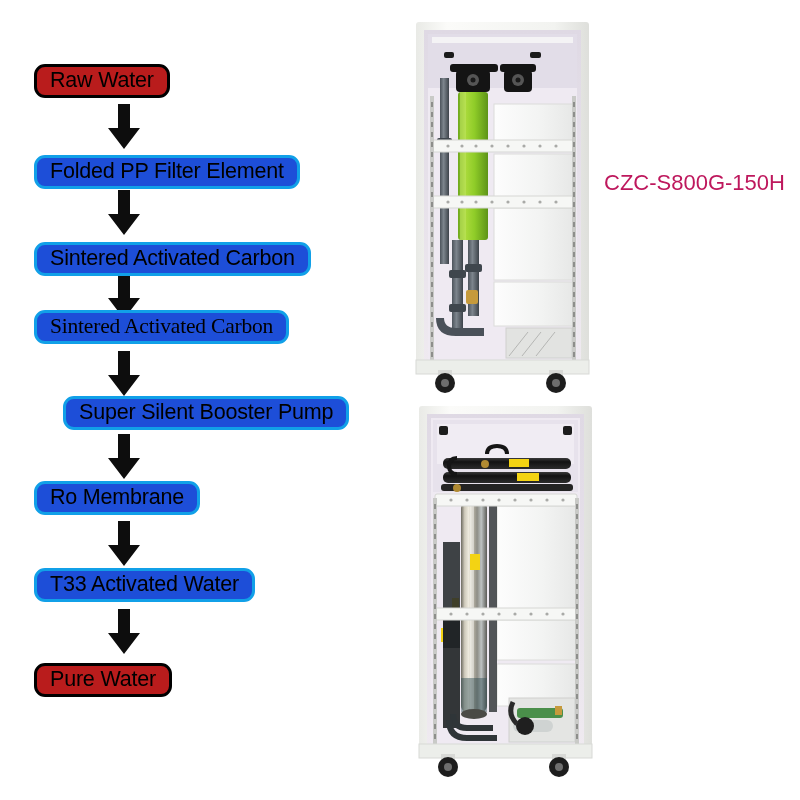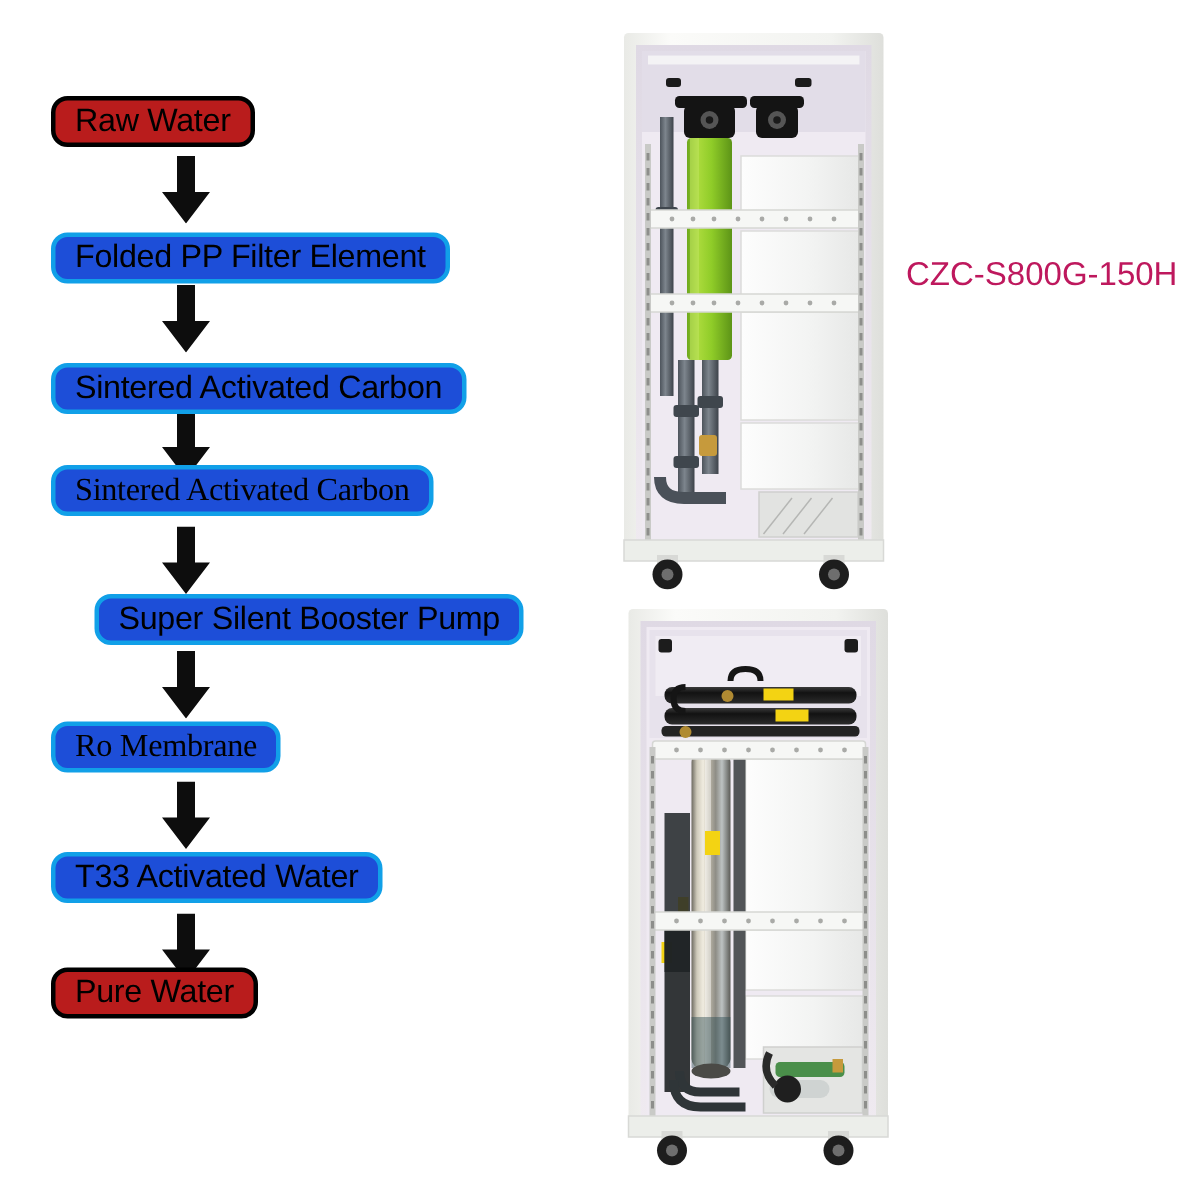--- a/index.html
+++ b/index.html
@@ -119,31 +119,31 @@
       <div class="step-wrap" style="top: 310px; font-family: Liberation Serif, serif;">
         <div class="node plain">
           <span>Sintered Activated Carbon</span>
         </div>
       </div>
       <div class="step-wrap" style="top: 396px; padding-left: 29px;">
         <div class="node plain">
           <span>Super Silent Booster Pump</span>
         </div>
       </div>
-      <div class="step-wrap" style="top: 481px; font-family: Liberation Serif, serif;">
+      <div class="step-wrap" style="top: 481px;">
         <div class="node plain">
           <span>Ro Membrane</span>
         </div>
       </div>
       <div class="step-wrap" style="top: 568px;">
         <div class="node plain">
           <span>T33 Activated Water</span>
         </div>
       </div>
-      <div class="step-wrap" style="top: 645px;">
+      <div class="step-wrap" style="top: 663px;">
         <div class="node accent">
           <span>Pure Water</span>
         </div>
       </div>
     </div>
 
   <div id="products">
       <div class="product" style="left: 410px; top: 18px; width: 185px; height: 375px;">
 <svg viewBox="0 0 185 375" width="185" height="375" preserveAspectRatio="none">
   <rect x="6" y="4" width="173" height="352" rx="3" fill="url(#gFrame)"></rect>

